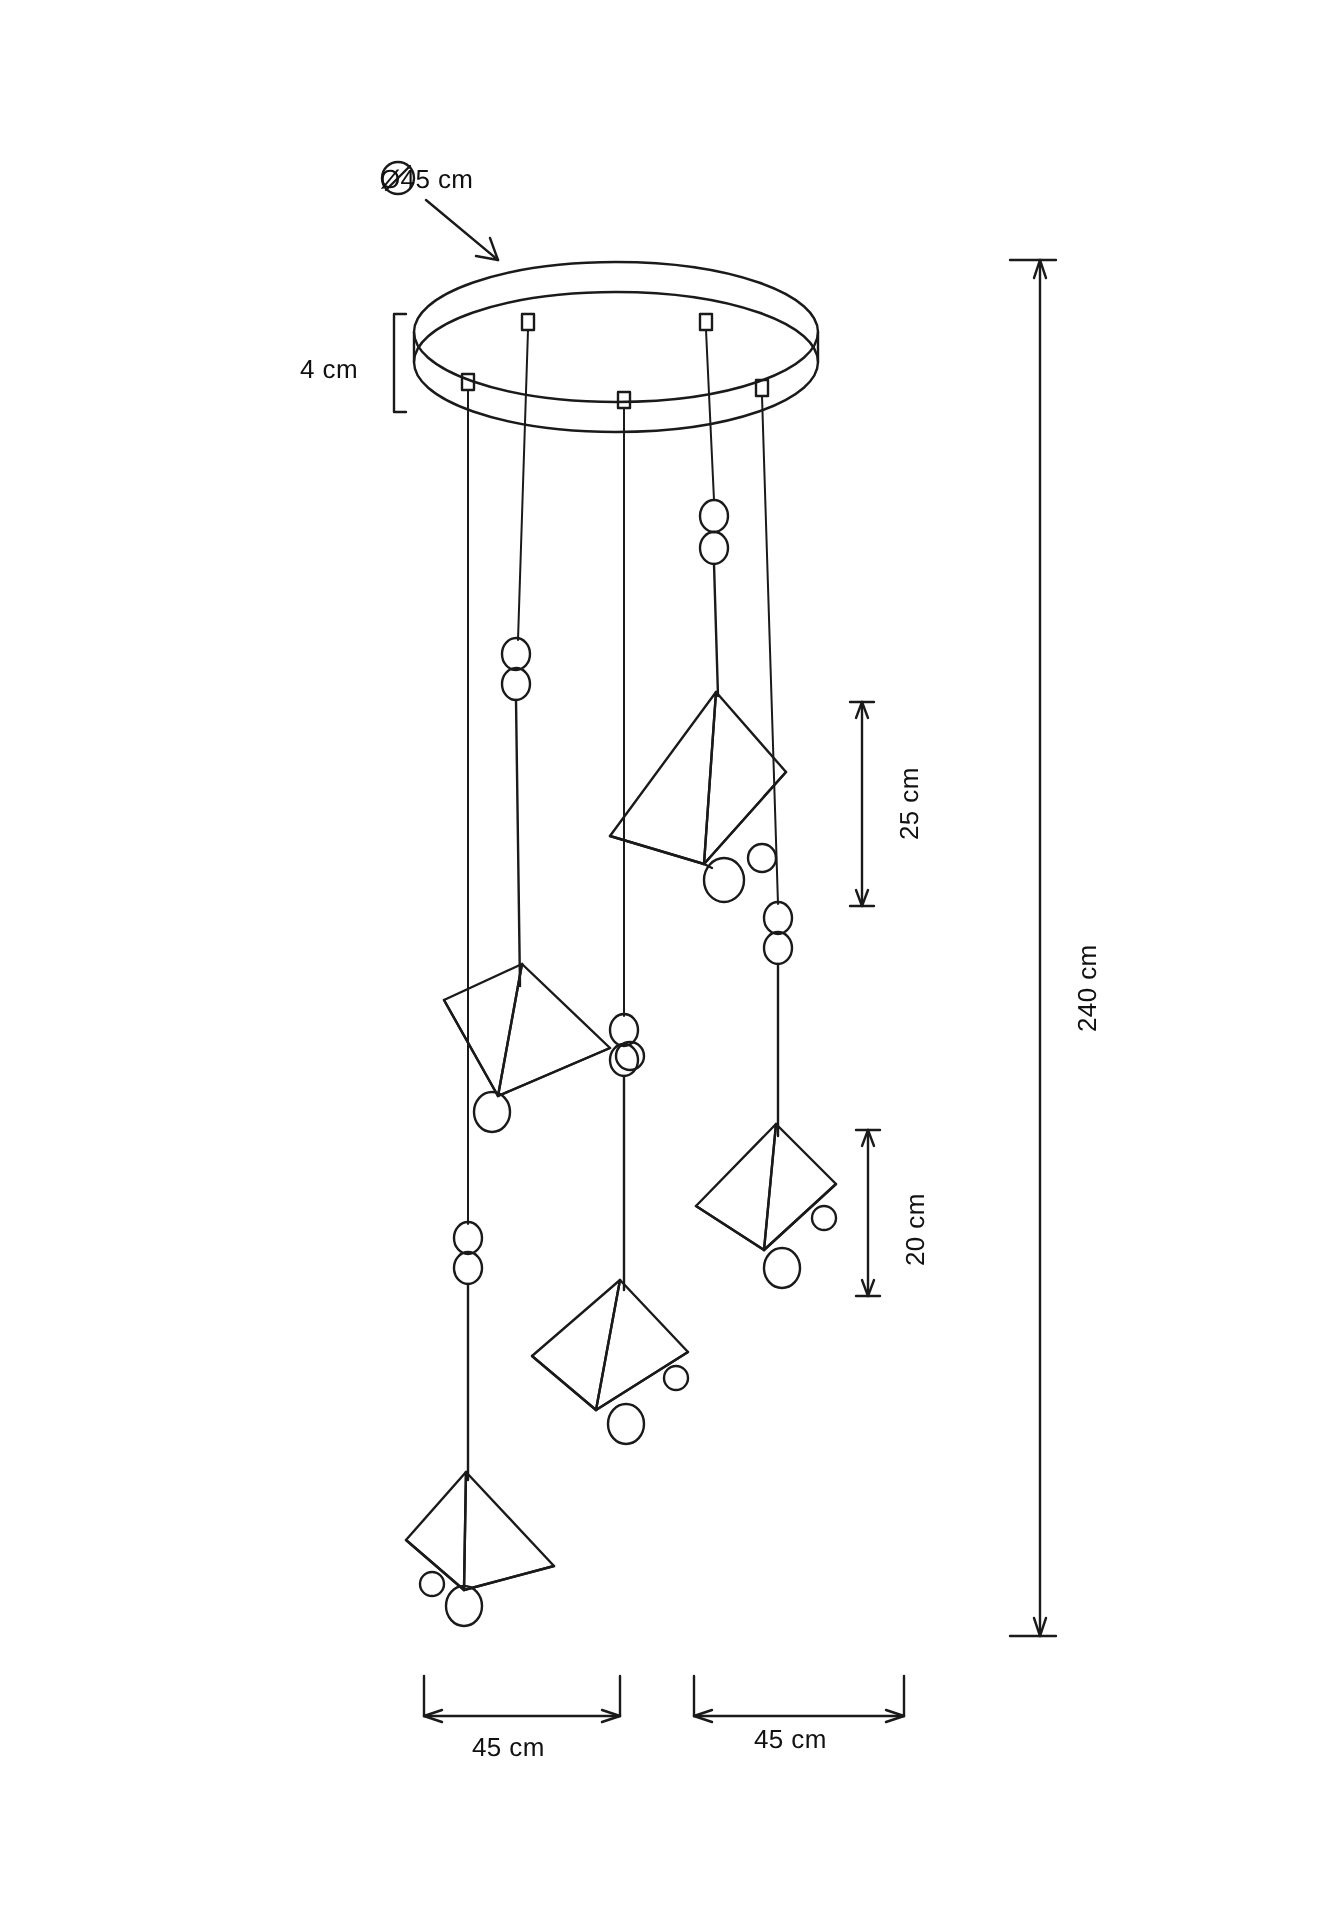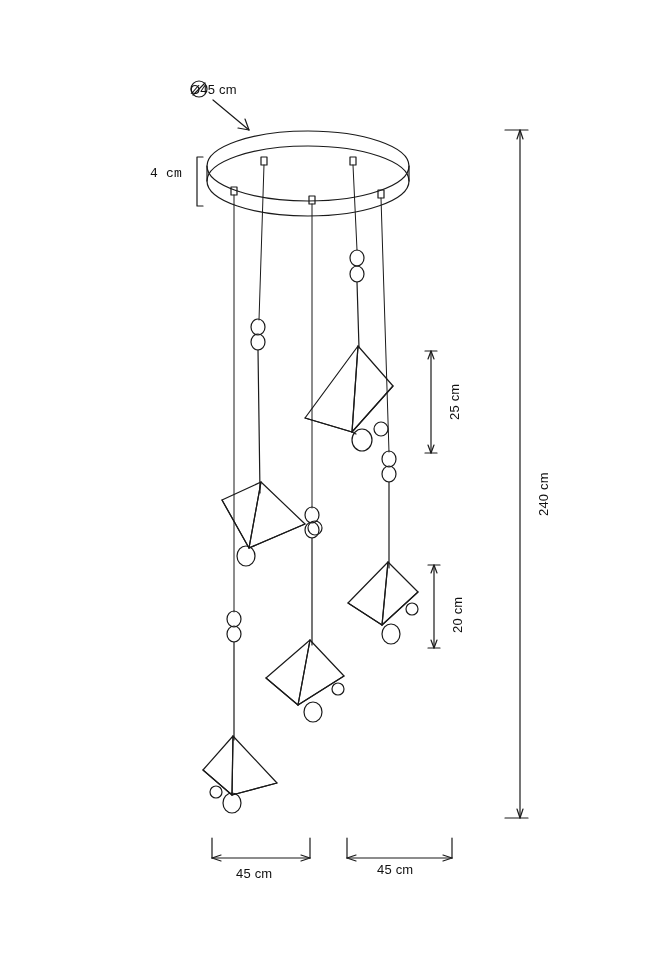--- a/index.html
+++ b/index.html
@@ -194,21 +194,21 @@
         <path d="M347 858 L452 858"></path>
         <path d="M347 858 L356 855 M347 858 L356 861"></path>
         <path d="M452 858 L443 855 M452 858 L443 861"></path>
       </g>
 
     </g>
   </svg>
 
   <div class="lbl" style="left:190px; top:82px;">Ø45 cm</div>
 
-  <div class="lbl" style="left:150px; top:166px;font-family:Liberation Mono, monospace;">4 cm</div>
+  <div class="lbl" style="left:150px; top:177px;">4 cm</div>
 
   <div class="lbl lbl-vert" style="left:447px; top:420px;">25 cm</div>
 
   <div class="lbl lbl-vert" style="left:450px; top:633px;">20 cm</div>
 
   <div class="lbl lbl-vert" style="left:536px; top:516px;">240 cm</div>
 
   <div class="lbl" style="left:236px; top:866px;">45 cm</div>
 
   <div class="lbl" style="left:377px; top:862px;">45 cm</div>

